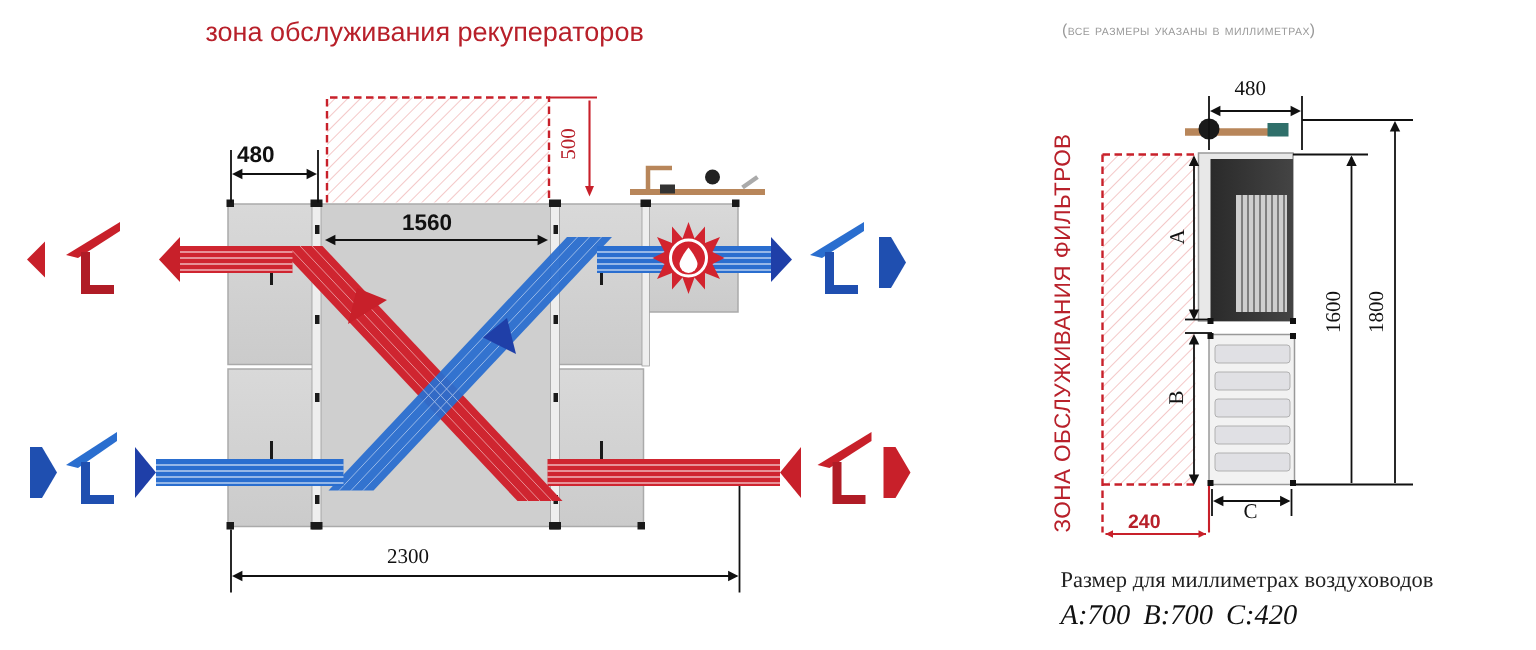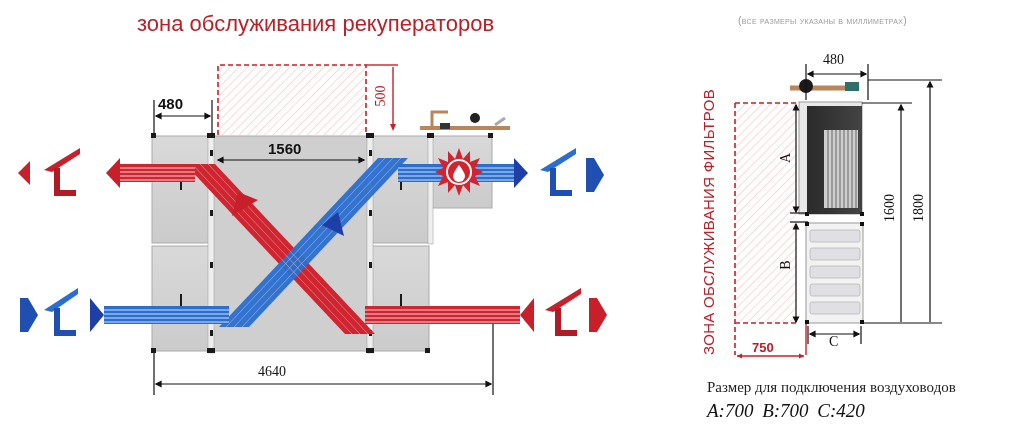--- a/index.html
+++ b/index.html
@@ -1,19 +1,19 @@
 <!DOCTYPE html>
 <html><head>
 <meta charset="utf-8">
 <style>
   html, body { margin:0; padding:0; background:#ffffff; }
   body { width:1024px; height:433px; position:relative; overflow:hidden; font-family:"Liberation Sans", sans-serif; }
   .abs { position:absolute; }
-  .title-red { color:#b8202a; font-size:22px; left:137px; top:11px; white-space:nowrap; }
-  .note { color:#9a9a9a; font-size:10.5px; left:738px; top:14px; letter-spacing:0.3px; white-space:nowrap; font-variant:small-caps;text-align:right; }
+  .title-red { color:#b8202a; font-size:18px; left:137px; top:11px; white-space:nowrap; }
+  .note { color:#9a9a9a; font-size:10.5px; left:708px; top:14px; letter-spacing:0.3px; white-space:nowrap; font-variant:small-caps;text-align:right; }
   .dim { font-family:"Liberation Serif", serif; color:#111; font-size:14px; white-space:nowrap; }
   .dim-bold { font-weight:bold; font-family:"Liberation Sans", sans-serif; font-size:15px; }
   .dim-red { color:#b8202a; }
   .caption { font-family:"Liberation Serif", serif; color:#222; left:707px; top:379px; font-size:15px; white-space:nowrap; }
   .sizes { font-family:"Liberation Serif", serif; color:#111; left:707px; top:400px; font-size:19px; white-space:nowrap; word-spacing:4px;font-style:italic; }
   .vert-label { color:#b8202a; font-size:15px; left:700px; top:355px; transform-origin:0 0; transform:rotate(-90deg); white-space:nowrap; letter-spacing:0.3px; }
   .vtext { transform-origin:center; white-space:nowrap; }
   svg { position:absolute; left:0; top:0; }
 </style>
 </head>
@@ -284,25 +284,25 @@
     <line x1="861" y1="326" x2="861" y2="344"></line>
     <line x1="810" y1="334" x2="859" y2="334"></line>
     <polygon points="810,334 815,331.5 815,336.5"></polygon>
       <polygon points="859,334 854,331.5 854,336.5"></polygon>
   </g>
 </svg>
 
 <div class="abs dim dim-bold" style="left:158px; top:95px;">480</div>
 <div class="abs dim dim-bold" style="left:268px; top:140px;">1560</div>
 <div class="abs dim dim-red vtext" style="left:370px; top:88px; transform:rotate(-90deg);">500</div>
-<div class="abs dim" style="left:258px; top:364px;">4640</div>
+<div class="abs dim" style="left:258px; top:364px;">2300</div>
 
 <div class="abs vert-label">ЗОНА ОБСЛУЖИВАНИЯ ФИЛЬТРОВ</div>
 <div class="abs dim" style="left:823px; top:52px;">480</div>
-<div class="abs dim dim-bold dim-red" style="left:752px; top:340px; font-size:13px;">750</div>
+<div class="abs dim dim-bold dim-red" style="left:752px; top:340px; font-size:13px;">240</div>
 <div class="abs dim vtext" style="left:876px; top:200px; transform:rotate(-90deg);">1600</div>
 <div class="abs dim vtext" style="left:905px; top:200px; transform:rotate(-90deg);">1800</div>
 <div class="abs dim vtext" style="left:781px; top:150px; transform:rotate(-90deg);">A</div>
 <div class="abs dim vtext" style="left:781px; top:257px; transform:rotate(-90deg);">B</div>
 <div class="abs dim" style="left:829px; top:334px;">C</div>
 
-<div class="abs caption">Размер для подключения воздуховодов</div>
+<div class="abs caption">Размер для миллиметрах воздуховодов</div>
 <div class="abs sizes">A:700  B:700  C:420</div>
 
 </body></html>

